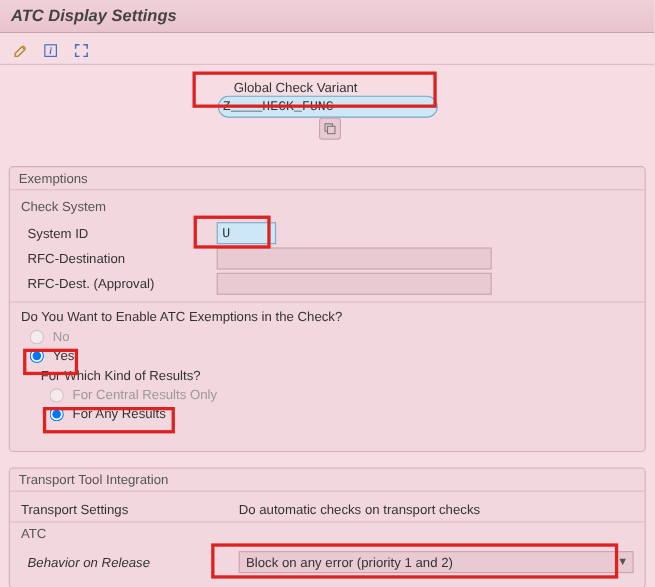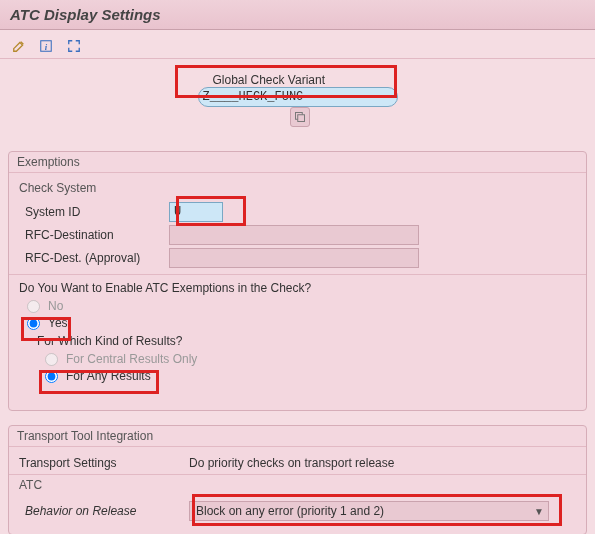--- a/index.html
+++ b/index.html
@@ -82,20 +82,21 @@
   }
   .group-inner { padding: 6px 10px 10px 10px; }
   .subgroup-title {
     padding: 2px 0 4px 0;
     color: #555;
   }
   .form-row {
     display: flex;
     align-items: center;
     margin: 3px 0;
+    gap: 28px;
   }
   .question { margin: 4px 0 4px 0; }
   .radio-row {
     display: flex;
     align-items: center;
     margin: 3px 0 3px 8px;
     gap: 4px;
   }
   .radio-row.disabled { color: #999; }
   .radio-row input[type=radio] { margin:0 4px 0 0; }
@@ -230,21 +231,21 @@
     </div>
     <div style="height:14px;"></div>
   </div>
 </div>
 
 <div class="group" style="margin-top:14px;">
   <div class="group-title">Transport Tool Integration</div>
   <div class="group-inner">
     <div class="form-row">
       <span style="width:170px;">Transport Settings</span>
-      <span>Do priority checks on transport release</span>
+      <span>Do automatic checks on transport checks</span>
     </div>
     <div class="subgroup-title" style="border-top:1px solid #e2b9c4; margin:4px -10px 0 -10px; padding:3px 10px;">ATC</div>
     <div class="form-row" style="position:relative; margin-top:6px;">
       <span style="width:170px; padding-left:6px;font-style:italic;">Behavior on Release</span>
       <span class="dropdown">
         <span>Block on any error (priority 1 and 2)</span>
         <span class="arrow">▼</span>
       </span>
       <div class="hl-red" style="left:173px; top:-7px; width:370px; height:32px;"></div>
     </div>

